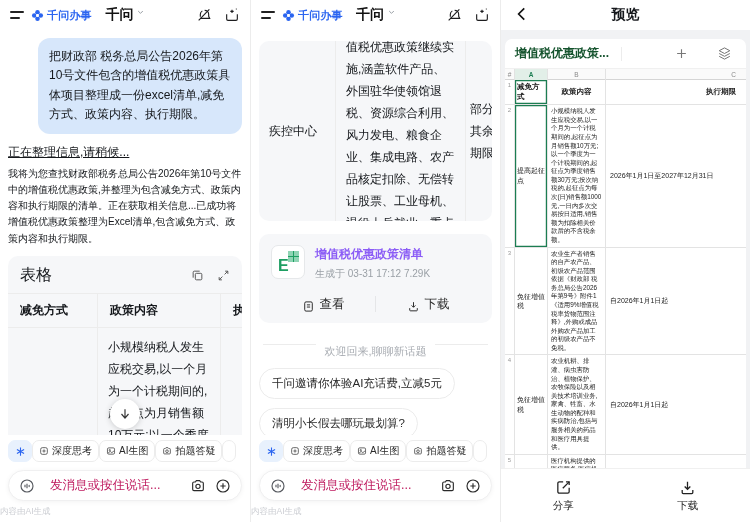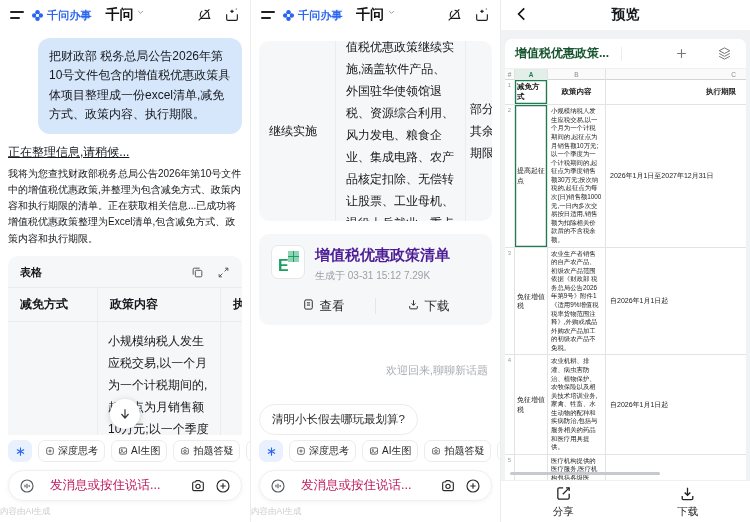--- a/index.html
+++ b/index.html
@@ -22,21 +22,21 @@
 
   .chat-body { padding:8px 8px 0; }
 
   .bubble-user { margin:0 0 10px 30px; background:#d7e7fb; border-radius:12px; padding:9px 11px; font-size:12px; line-height:1.62; color:#15181c; }
   .status-line { font-size:12px; margin:2px 0 5px;text-decoration:underline; }
   .assistant-text { font-size:10px; line-height:1.62; }
 
   
   .table-card { margin-top:9px; background:#f6f7f9; border-radius:10px; height:204px; overflow:hidden; }
   .table-card-header { display:flex; align-items:center; padding:9px 12px 7px; }
-  .table-card-title { font-size:11px; font-weight:bold; }
+  .table-card-title { font-size:16px; font-weight:normal; }
   .card-icons { margin-left:auto; display:flex; gap:13px; align-items:center; }
   .mt-head, .mt-body { display:grid; grid-template-columns:89px 123px 110px; }
   .mt-head { border-top:1px solid #ececec; border-bottom:1px solid #ececec; }
   .mt-head > div { padding:8px 12px; font-size:12px; font-weight:bold; }
   .mt-head > div + div, .mt-body > div + div { border-left:1px solid #ececec; }
   .mt-body { height:170px; }
   .mt-c1 { display:flex; align-items:center; padding:0 12px; font-size:12px; }
   .mt-c2 { padding:8px 10px; font-size:12px; line-height:22px; }
   .mt-c3 { display:flex; align-items:center; padding:0 6px; font-size:12px; line-height:20px; }
 
@@ -51,35 +51,35 @@
   .mid-c3 > div { width:52px; word-spacing:100px; }
 
   
   .file-card { margin-top:13px; background:#f6f7f9; border-radius:10px; padding:11px 12px 0; }
   .file-row { display:flex; gap:10px; }
   .excel-icon { flex:0 0 34px; width:34px; height:34px; background:#fff; border:1px solid #e6e8ea; border-radius:7px; position:relative; }
   .excel-icon .e { position:absolute; left:6px; bottom:4px; color:#1e9e62; font-weight:bold; font-size:16px; line-height:1; }
   .excel-icon .grid { position:absolute; right:5px; top:5px; width:11px; height:11px;
       background:linear-gradient(#1e9e62,#1e9e62); display:grid; grid-template-columns:1fr 1fr; grid-template-rows:1fr 1fr; gap:1.5px; }
   .excel-icon .grid b { background:#8fd4b4; }
-  .file-name { font-size:15px; font-weight:bold; color:#4c1d95; padding-top:1px; }
+  .file-name { font-size:12px; font-weight:bold; color:#8b5cf6; padding-top:1px; }
   .file-meta { font-size:10px; color:#9aa0a6; margin-top:4px; }
   .file-actions { display:flex; align-items:center; height:38px; margin-top:4px; }
-  .file-action { flex:1; display:flex; align-items:flex-start; justify-content:center; gap:5px; font-size:12.5px; color:#2a2a2a; font-weight:500; cursor:pointer; }
+  .file-action { flex:1; display:flex; align-items:flex-end; justify-content:center; gap:5px; font-size:12.5px; color:#2a2a2a; font-weight:500; cursor:pointer; }
   .file-action-divider { width:1px; height:16px; background:#e5e6e8; }
 
-  .session-divider { display:flex; align-items:flex-end; gap:17px; margin:21px 4px 2px; color:#a9adb3; font-size:11px; white-space:nowrap;flex-direction:column; }
+  .session-divider { display:flex; align-items:flex-start; gap:8px; margin:21px 4px 2px; color:#a9adb3; font-size:11px; white-space:nowrap; }
   .session-divider i { flex:1; height:1px; background:#ececec; }
 
   .suggestions { }
   .suggestion { display:table; margin-top:9px; background:#fff; border:1px solid #ececec; border-radius:16px; padding:7px 12px; font-size:11.5px; color:#2a2a2a; cursor:pointer; white-space:nowrap; }
 
   
   .bottom-area { position:absolute; left:0; right:0; bottom:0; background:#fff; padding-top:5px; z-index:8; }
-  .chips-row { display:flex; gap:6px; padding:0 8px; overflow:hidden; white-space:nowrap; }
+  .chips-row { display:flex; padding:0 8px; overflow:hidden; white-space:nowrap; }
   .chip { height:22px; display:inline-flex; align-items:center; gap:3px; padding:0 6px; background:#fff; border:1px solid #ececec; border-radius:7px; font-size:10px; color:#2a2a2a; flex:0 0 auto; cursor:pointer; }
   .chip.sparkle { width:24px; justify-content:center; padding:0; background:#e8f1fd; border-color:#e8f1fd; }
   .input-bar { margin:8px 8px 0; height:31px; border:1px solid #f0f0f1; border-radius:16px; display:flex; align-items:center; padding:0 10px; box-shadow:0 1px 5px rgba(0,0,0,.05); background:#fff; }
   .input-placeholder { color:#be185d; font-size:12.5px; margin-left:15px; flex:1; overflow:hidden; white-space:nowrap; }
   .input-icons { display:flex; gap:9px; align-items:center; }
   .ai-footer { text-align:left; font-size:8.5px; color:#ccced3; padding:5px 0 4px; }
 
   
   .preview-panel { background:#f1f2f4; }
   .preview-header { height:30px; background:#fff; display:flex; align-items:center; justify-content:center; font-size:14px; font-weight:600; position:relative; }
@@ -101,21 +101,21 @@
   .cb { font-size:6.4px; line-height:1.34; padding:2px 3px; border-right:1px solid #e3e3e3; color:#222; }
   .cc { font-size:7px; padding:2px 4px; display:flex; align-items:center; color:#222; white-space:nowrap; overflow:hidden; }
   .sheet-row.head .ca, .sheet-row.head .cb, .sheet-row.head .cc { font-weight:bold; font-size:7.5px; }
   .sheet-row.head .cb { display:flex; align-items:center; justify-content:center; }
   .sheet-row.head .cc { justify-content:flex-end; padding-right:10px; }
   .sheet-row.head .ca { box-shadow:inset 0 0 0 1.2px #1c7d52; }
   .sheet-rows .sheet-row:first-of-type .ca { box-shadow:inset 0 0 0 1.2px #1c7d52; }
 
   .h-scrollbar { position:absolute; left:5px; bottom:5px; width:150px; height:3.5px; border-radius:2px; background:#c6c9ce; }
 
-  .preview-bottom { position:absolute; left:0; right:0; bottom:0; height:42px; background:#fff; border-top:1px solid #f0f0f0; display:flex; }
+  .preview-bottom { position:absolute; left:0; right:0; bottom:0; height:54px; background:#fff; border-top:1px solid #f0f0f0; display:flex; }
   .pb-action { flex:1; display:flex; flex-direction:column; align-items:center; justify-content:center; gap:3px; font-size:10.5px; color:#222; cursor:pointer; }
 
   svg { display:block; }
 </style>
 </head>
 <body>
 
 <div class="panel">
   <div class="chat-header">
     <span class="hamburger">
@@ -280,21 +280,21 @@
       <svg width="16" height="16" viewBox="0 0 24 24" fill="none" stroke="#1d1d1f" stroke-width="1.7">
           <path d="M4 11v7a2 2 0 0 0 2 2h12a2 2 0 0 0 2-2v-7"></path>
           <path d="M12 4v5M9.5 6.5h5"></path>
           <path d="M18 3.5l.4 1 .4-1 1-.4-1-.4-.4-1-.4 1-1 .4z" fill="#1d1d1f" stroke="none"></path>
         </svg>
     </span>
   </div>
 
   <div class="chat-body">
     <div class="mid-table-card">
-      <div class="mid-c1">继续实施</div>
+      <div class="mid-c1">疾控中心</div>
       <div class="mid-c2">
           <div>值税优惠政策继续实施,涵盖软件产品、外国驻华使领馆退税、资源综合利用、风力发电、粮食企业、集成电路、农产品核定扣除、无偿转让股票、工业母机、退役士兵就业、重点群体就业、民用航空发动机和飞机、不良债权以物抵债、研发机构采购设备等领域的优惠政策。</div>
         </div>
       <div class="mid-c3">
           <div>部分 其余 期限</div>
         </div>
     </div>
 
     <div class="file-card">
       <div class="file-row">
@@ -302,21 +302,21 @@
           <span class="e">E</span>
           <span class="grid">
               <b></b>
               <b></b>
               <b></b>
               <b></b>
             </span>
         </span>
         <span>
           <div class="file-name">增值税优惠政策清单</div>
-          <div class="file-meta">生成于 03-31 15:12 7.29K</div>
+          <div class="file-meta">生成于 03-31 17:12 7.29K</div>
         </span>
       </div>
       <div class="file-actions">
         <span class="file-action">
           <svg width="13" height="13" viewBox="0 0 24 24" fill="none" stroke="#2a2a2a" stroke-width="1.8">
               <rect x="5" y="3.5" width="14" height="17" rx="2.5"></rect>
               <path d="M9 9h6M9 13h6"></path>
             </svg>
           <span>查看</span>
         </span>
@@ -332,20 +332,21 @@
     </div>
 
     <div class="session-divider">
       <i></i>
         <span>欢迎回来,聊聊新话题</span>
         <i></i>
     </div>
 
     <div class="suggestions">
 
+        <div class="suggestion">千问邀请你体验AI充话费,立减5元</div>
 
         <div class="suggestion">清明小长假去哪玩最划算?</div>
 
         <div class="suggestion">如何让视频一夜涨粉过万?</div>
       </div>
   </div>
 
   <div class="bottom-area">
     <div class="chips-row">
       <span class="chip sparkle">

